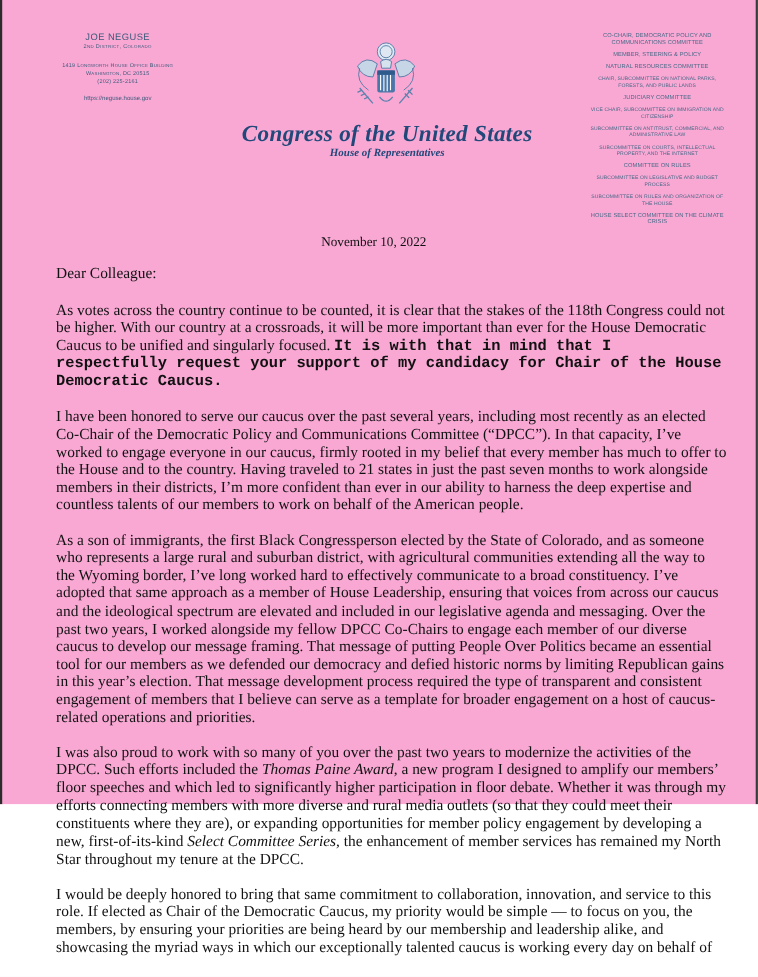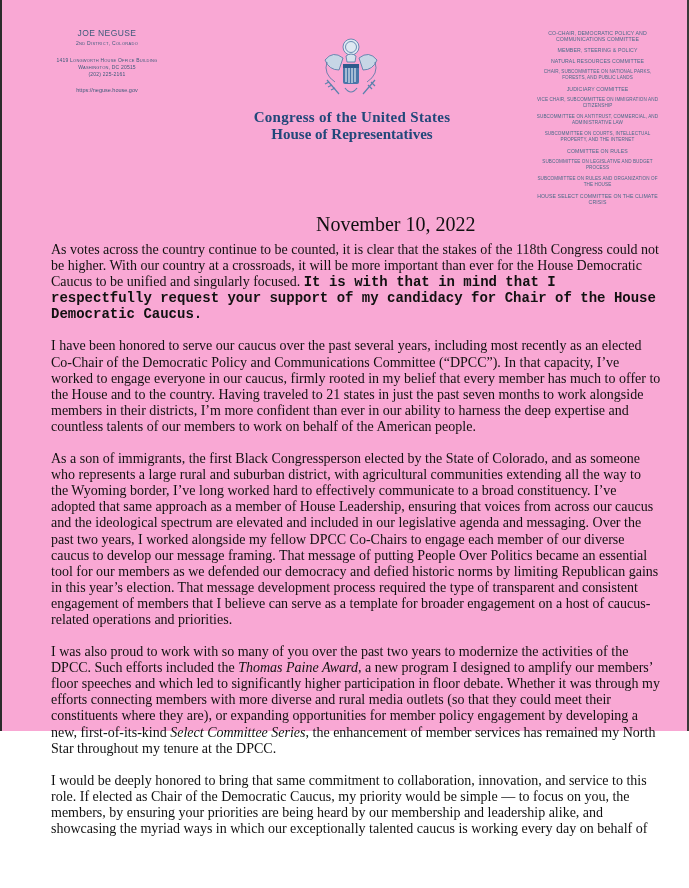--- a/index.html
+++ b/index.html
@@ -7,28 +7,28 @@
     .page { position: absolute; left: 0; top: 0; width: 689px; height: 731px; background: #f9a8d4; box-sizing: border-box; border-left: 2px solid #2b2b2b; border-right: 2px solid #3a3a3a; }
 
     .lh-left { position: absolute; left: 30px; top: 28px; width: 150px; text-align: center; font-family: "Liberation Sans", sans-serif; color: #3c5a7a; }
     .lh-name { font-size: 8.5px; letter-spacing: 0.4px; }
     .lh-district { font-size: 5px; letter-spacing: 0.3px; margin-top: 2px; font-variant: small-caps; }
     .lh-address { font-size: 5px; margin-top: 11px; line-height: 7px; font-variant: small-caps; letter-spacing: 0.2px; }
     .lh-web { font-size: 5.5px; margin-top: 9px; }
 
     .seal { position: absolute; left: 311px; top: 36px; width: 76px; height: 72px; }
     .lh-title { position: absolute; left: 208px; top: 109px; width: 284px; text-align: center; font-family: "Liberation Serif", serif; color: #22487a; font-weight: bold; }
-    .lh-congress { font-size: 15px; letter-spacing: 0.3px; }
-    .lh-house { font-size: 15px; margin-top: 0px; }
+    .lh-congress { font-size: 21px; letter-spacing: 0.3px; font-style: italic; }
+    .lh-house { font-size: 10px; font-style: italic; margin-top: 0px; }
 
     .lh-right { position: absolute; left: 533px; top: 30px; width: 125px; text-align: center; font-family: "Liberation Sans", sans-serif; color: #4a6a88; }
     .lh-right .c { font-size: 4.6px; line-height: 6px; margin-bottom: 5px; letter-spacing: 0.1px; }
     .lh-right .c.big { font-size: 5.2px; }
 
-    .date { position: absolute; left: 290px; top: 213px; font-size: 20px; margin-left: 24px; }
+    .date { position: absolute; left: 290px; top: 213px; font-size: 12px; }
     .body-text { position: absolute; left: 49px; top: 242px; width: 610px; font-size: 14px; line-height: 16.1px; }
     .body-text p { margin: 0 0 16px 0; }
     .salutation { margin-bottom: 17px !important; }
     b { font-weight: bold; font-family: Liberation Mono, monospace; }
     i { font-style: italic; margin-top: 44px; }
   </style>
 </head>
 <body>
 
 <div class="page">
@@ -87,19 +87,20 @@
     <div class="c">SUBCOMMITTEE ON COURTS, INTELLECTUAL PROPERTY, AND THE INTERNET</div>
     <div class="c big">COMMITTEE ON RULES</div>
     <div class="c">SUBCOMMITTEE ON LEGISLATIVE AND BUDGET PROCESS</div>
     <div class="c">SUBCOMMITTEE ON RULES AND ORGANIZATION OF THE HOUSE</div>
     <div class="c big">HOUSE SELECT COMMITTEE ON THE CLIMATE CRISIS</div>
   </div>
 
   <div class="date">November 10, 2022</div>
 
   <div class="body-text">
+    <p class="salutation">Dear Colleague:</p>
     <p><span>As votes across the country continue to be counted, it is clear that the stakes of the 118th Congress could not be higher. With our country at a crossroads, it will be more important than ever for the House Democratic Caucus to be unified and singularly focused. </span><b>It is with that in mind that I respectfully request your support of my candidacy for Chair of the House Democratic Caucus.</b></p>
     <p>I have been honored to serve our caucus over the past several years, including most recently as an elected Co-Chair of the Democratic Policy and Communications Committee (“DPCC”). In that capacity, I’ve worked to engage everyone in our caucus, firmly rooted in my belief that every member has much to offer to the House and to the country. Having traveled to 21 states in just the past seven months to work alongside members in their districts, I’m more confident than ever in our ability to harness the deep expertise and countless talents of our members to work on behalf of the American people.</p>
     <p>As a son of immigrants, the first Black Congressperson elected by the State of Colorado, and as someone who represents a large rural and suburban district, with agricultural communities extending all the way to the Wyoming border, I’ve long worked hard to effectively communicate to a broad constituency. I’ve adopted that same approach as a member of House Leadership, ensuring that voices from across our caucus and the ideological spectrum are elevated and included in our legislative agenda and messaging. Over the past two years, I worked alongside my fellow DPCC Co-Chairs to engage each member of our diverse caucus to develop our message framing. That message of putting People Over Politics became an essential tool for our members as we defended our democracy and defied historic norms by limiting Republican gains in this year’s election. That message development process required the type of transparent and consistent engagement of members that I believe can serve as a template for broader engagement on a host of caucus-related operations and priorities.</p>
     <p><span>I was also proud to work with so many of you over the past two years to modernize the activities of the DPCC. Such efforts included the </span><i>Thomas Paine Award</i><span>, a new program I designed to amplify our members’ floor speeches and which led to significantly higher participation in floor debate. Whether it was through my efforts connecting members with more diverse and rural media outlets (so that they could meet their constituents where they are), or expanding opportunities for member policy engagement by developing a new, first-of-its-kind </span><i>Select Committee Series</i><span>, the enhancement of member services has remained my North Star throughout my tenure at the DPCC.</span></p>
     <p>I would be deeply honored to bring that same commitment to collaboration, innovation, and service to this role. If elected as Chair of the Democratic Caucus, my priority would be simple — to focus on you, the members, by ensuring your priorities are being heard by our membership and leadership alike, and showcasing the myriad ways in which our exceptionally talented caucus is working every day on behalf of</p>
   </div>
 </div>
 
 </body></html>

